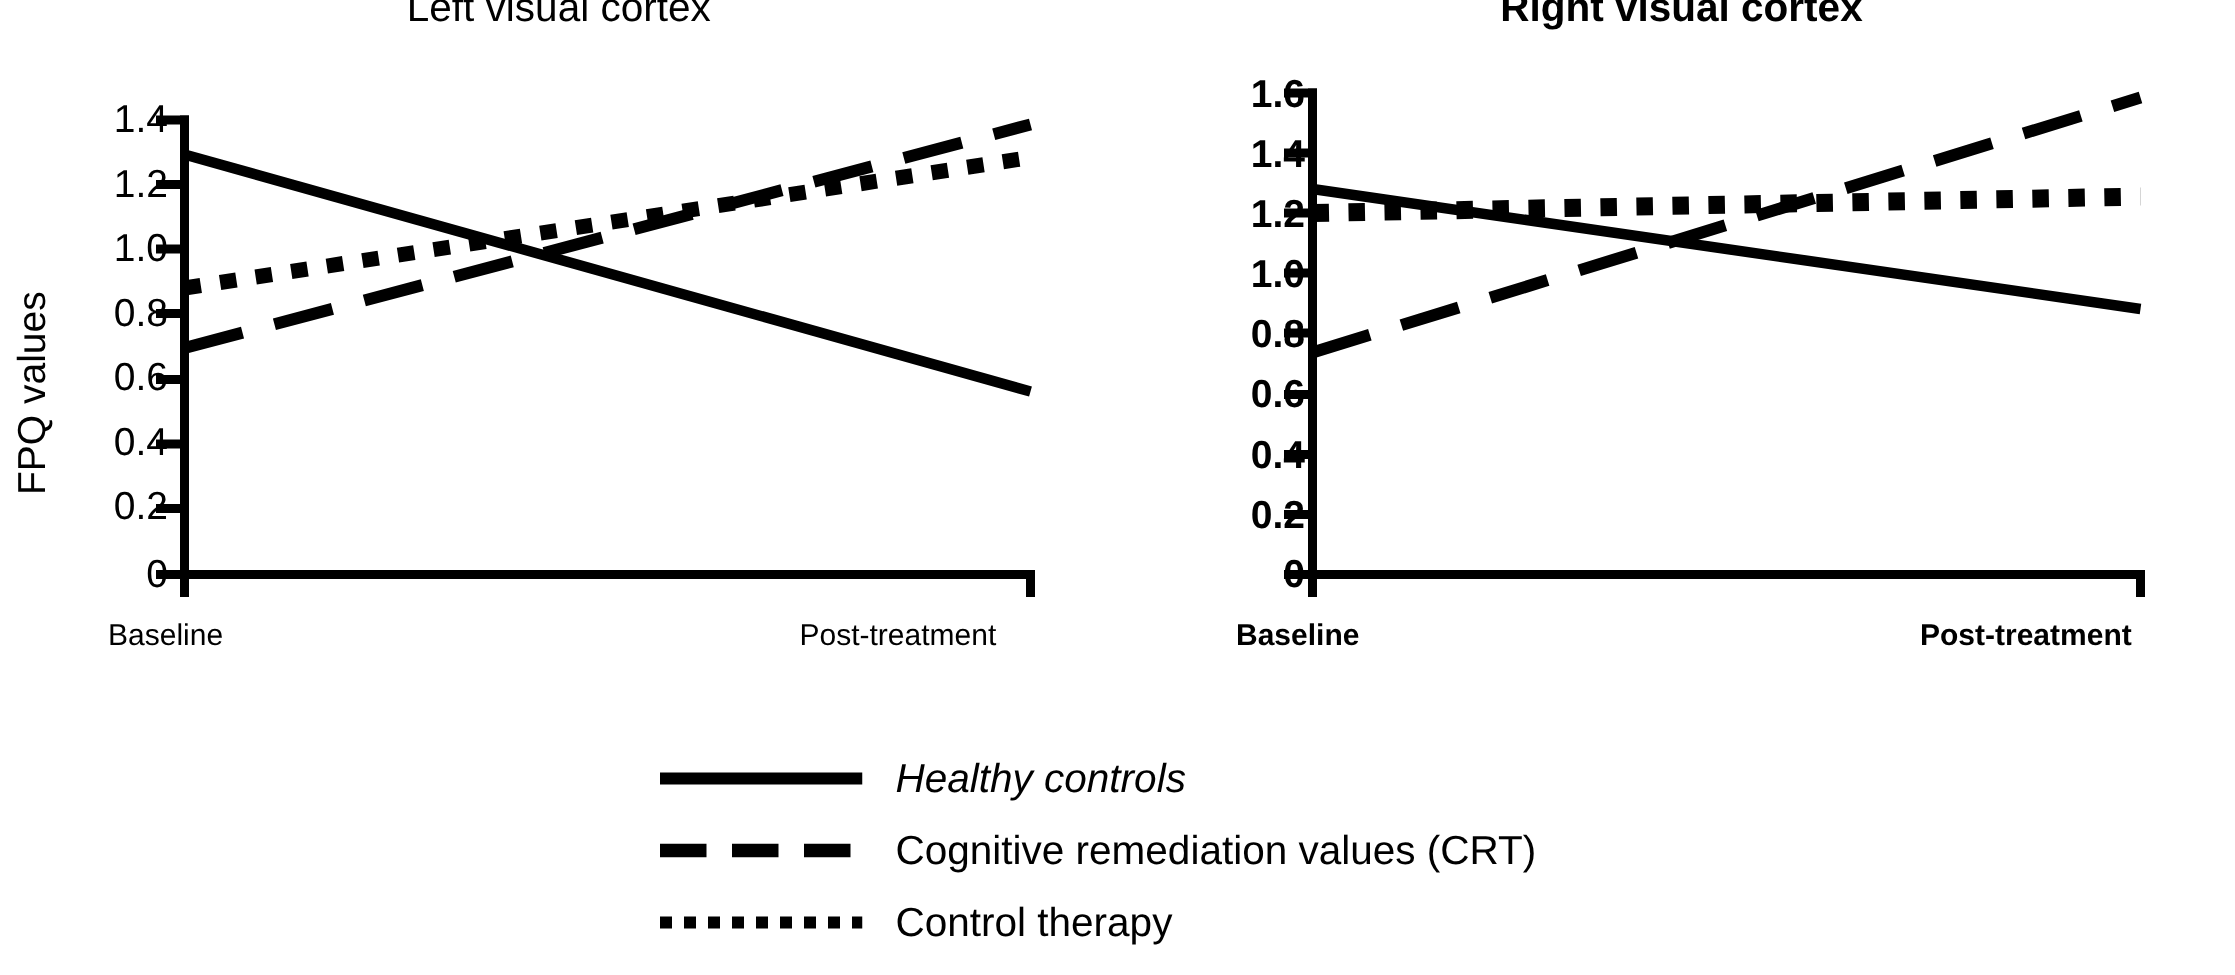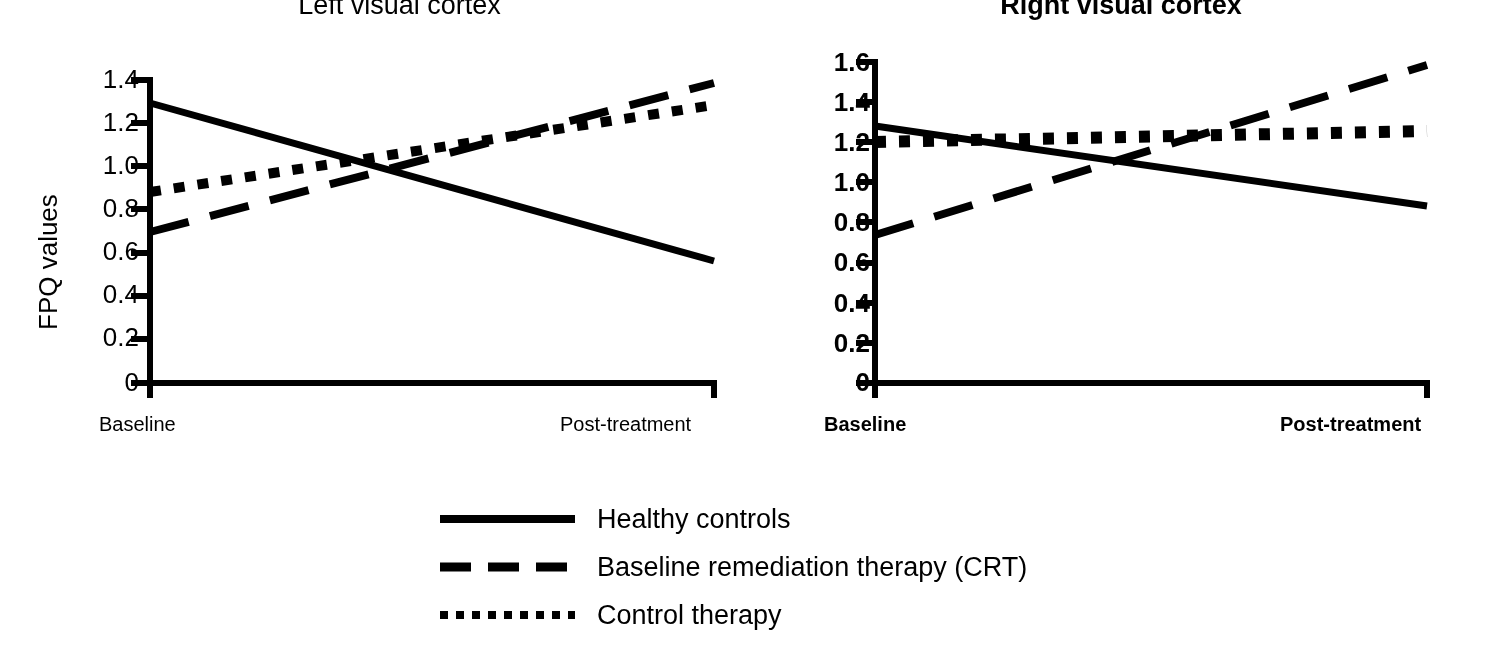--- a/index.html
+++ b/index.html
@@ -1,20 +1,20 @@
 <!DOCTYPE html>
 <html><head>
 <meta charset="utf-8">
 <style>
   html,body{margin:0;padding:0;background:#ffffff;}
   body{width:1490px;height:650px;position:relative;overflow:hidden;
        font-family:"Liberation Sans","DejaVu Sans",sans-serif;color:#000;}
   .figure{position:absolute;left:0;top:0;width:1490px;height:650px;}
   .panel{position:absolute;top:0;height:470px;}
-  #panel-left{left:0;width:760px;margin-left:27px;}
+  #panel-left{left:0;width:760px;}
   #panel-right{left:752px;width:738px;font-weight:bold;}
   .panel-title{position:absolute;top:-10px;left:0;width:100%;text-align:center;
                font-size:27px;line-height:30px;letter-spacing:0px;white-space:nowrap;}
   #panel-left .panel-title{left:0;width:745px;}
   #panel-right .panel-title{left:0;width:738px;}
   .plot-svg{position:absolute;left:0;top:0;}
   .axis-label-y{position:absolute;font-size:26px;white-space:nowrap;
                 transform-origin:0 0;transform:rotate(-90deg);}
   #ylabel-left{left:6px;top:330px;}
   .tick-label{position:absolute;font-size:26px;text-align:right;white-space:nowrap;}
@@ -120,36 +120,36 @@
 
       <line x1="123" y1="235" x2="675" y2="65" stroke="#000" stroke-width="8" stroke-dasharray="40 22" stroke-linecap="butt"></line>
 
       <line x1="123" y1="142" x2="675" y2="131" stroke="#000" stroke-width="12" stroke-dasharray="11 13" stroke-linecap="butt"></line>
     </svg>
 
   </div>
 
   <div class="legend">
 
-    <div class="legend-row" style="top:26px;">
+    <div class="legend-row" style="top:26px;font-style:italic;">
       <span class="legend-sample">
         <svg width="135" height="14" viewBox="0 0 135 14">
           <line x1="0" y1="7" x2="135" y2="7" stroke="#000" stroke-width="8"></line>
         </svg>
       </span>
       <span class="legend-text">Healthy controls</span>
     </div>
 
     <div class="legend-row" style="top:74px;">
       <span class="legend-sample">
         <svg width="135" height="14" viewBox="0 0 135 14">
           <line x1="0" y1="7" x2="135" y2="7" stroke="#000" stroke-width="9" stroke-dasharray="31 17"></line>
         </svg>
       </span>
-      <span class="legend-text">Baseline remediation therapy (CRT)</span>
+      <span class="legend-text">Cognitive remediation values (CRT)</span>
     </div>
 
     <div class="legend-row" style="top:122px;text-align:center;">
       <span class="legend-sample">
         <svg width="135" height="14" viewBox="0 0 135 14">
           <line x1="0" y1="7" x2="135" y2="7" stroke="#000" stroke-width="8" stroke-dasharray="8 8"></line>
         </svg>
       </span>
       <span class="legend-text">Control therapy</span>
     </div>

